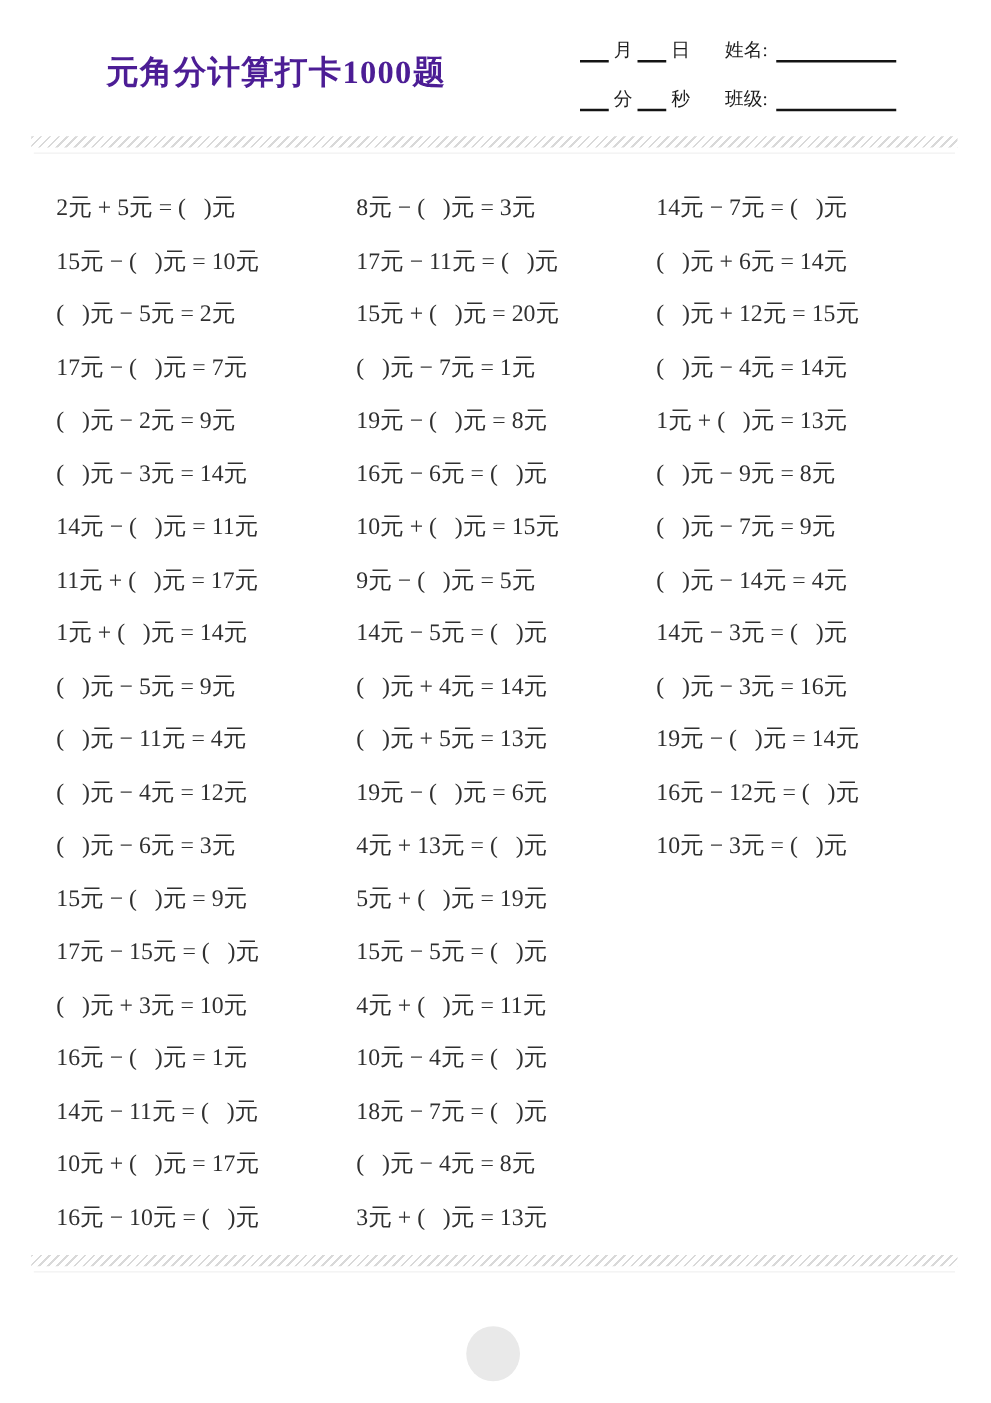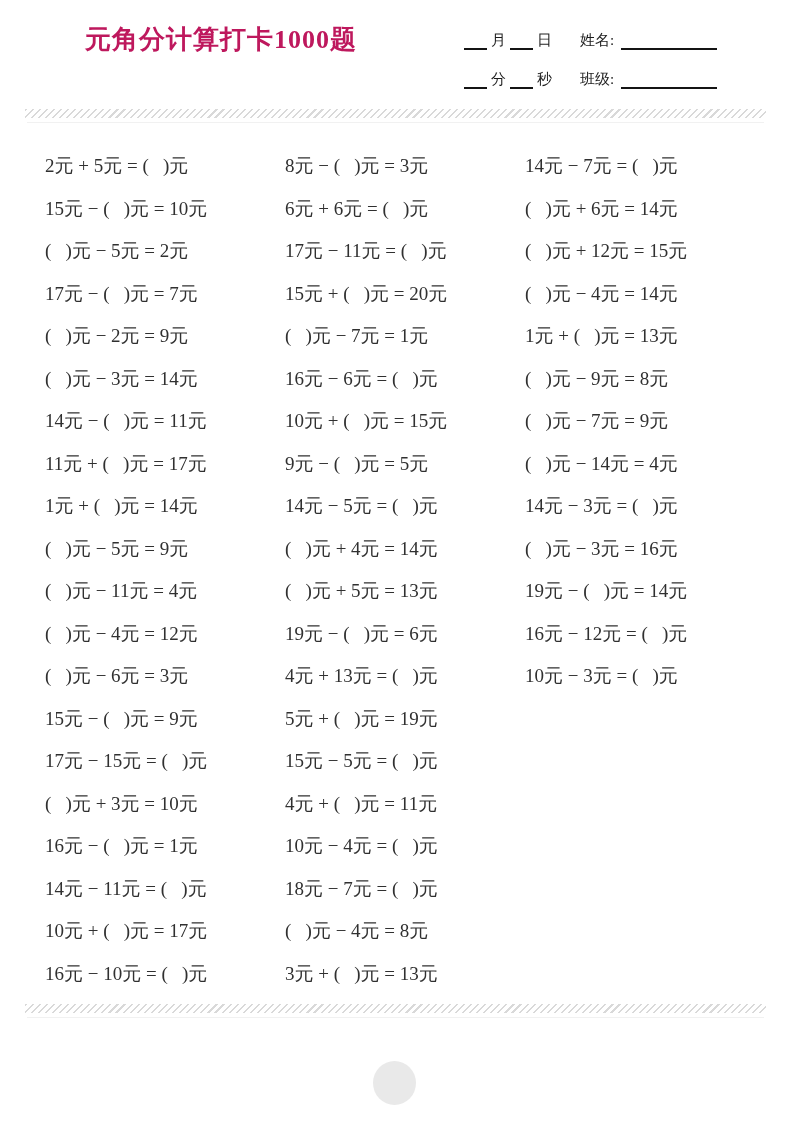--- a/index.html
+++ b/index.html
@@ -1,22 +1,22 @@
 <!DOCTYPE html>
 <html><head>
 <meta charset="utf-8">
 <style>
   html,body { margin:0; padding:0; }
   body {
     width:793px; height:1122px; background:#ffffff; position:relative;
     font-family:"Liberation Serif","DejaVu Serif",serif; overflow:hidden;
   }
   .title {
-    position:absolute; left:85px; top:22px;
-    font-size:26px; font-weight:bold; color:#be185d; letter-spacing:1px;
+    position:absolute; left:85px; top:40px;
+    font-size:26px; font-weight:bold; color:#4c1d95; letter-spacing:1px;
   }
   .hdr { position:absolute; left:460px; top:30px; }
   .hdr-row {
     display:flex; align-items:flex-end;
     font-size:15px; color:#1c1c1c; height:20px; margin-bottom:19px;
   }
   .blank {
     display:inline-block; width:23px; height:15px;
     border-bottom:2px solid #141414; margin:0 4px;
   }
@@ -91,24 +91,24 @@
   <div class="cell">(   )元 − 6元 = 3元</div>
   <div class="cell">15元 − (   )元 = 9元</div>
   <div class="cell">17元 − 15元 = (   )元</div>
   <div class="cell">(   )元 + 3元 = 10元</div>
   <div class="cell">16元 − (   )元 = 1元</div>
 
   <div class="cell">14元 − 11元 = (   )元</div>
   <div class="cell">10元 + (   )元 = 17元</div>
   <div class="cell">16元 − 10元 = (   )元</div>
   <div class="cell">8元 − (   )元 = 3元</div>
-  <div class="cell">6元 + 6元 = (   )元</div>
   <div class="cell">17元 − 11元 = (   )元</div>
   <div class="cell">15元 + (   )元 = 20元</div>
   <div class="cell">(   )元 − 7元 = 1元</div>
+  <div class="cell">19元 − (   )元 = 8元</div>
   <div class="cell">16元 − 6元 = (   )元</div>
   <div class="cell">10元 + (   )元 = 15元</div>
   <div class="cell">9元 − (   )元 = 5元</div>
   <div class="cell">14元 − 5元 = (   )元</div>
   <div class="cell">(   )元 + 4元 = 14元</div>
   <div class="cell">(   )元 + 5元 = 13元</div>
   <div class="cell">19元 − (   )元 = 6元</div>
   <div class="cell">4元 + 13元 = (   )元</div>
   <div class="cell">5元 + (   )元 = 19元</div>
   <div class="cell">15元 − 5元 = (   )元</div>

